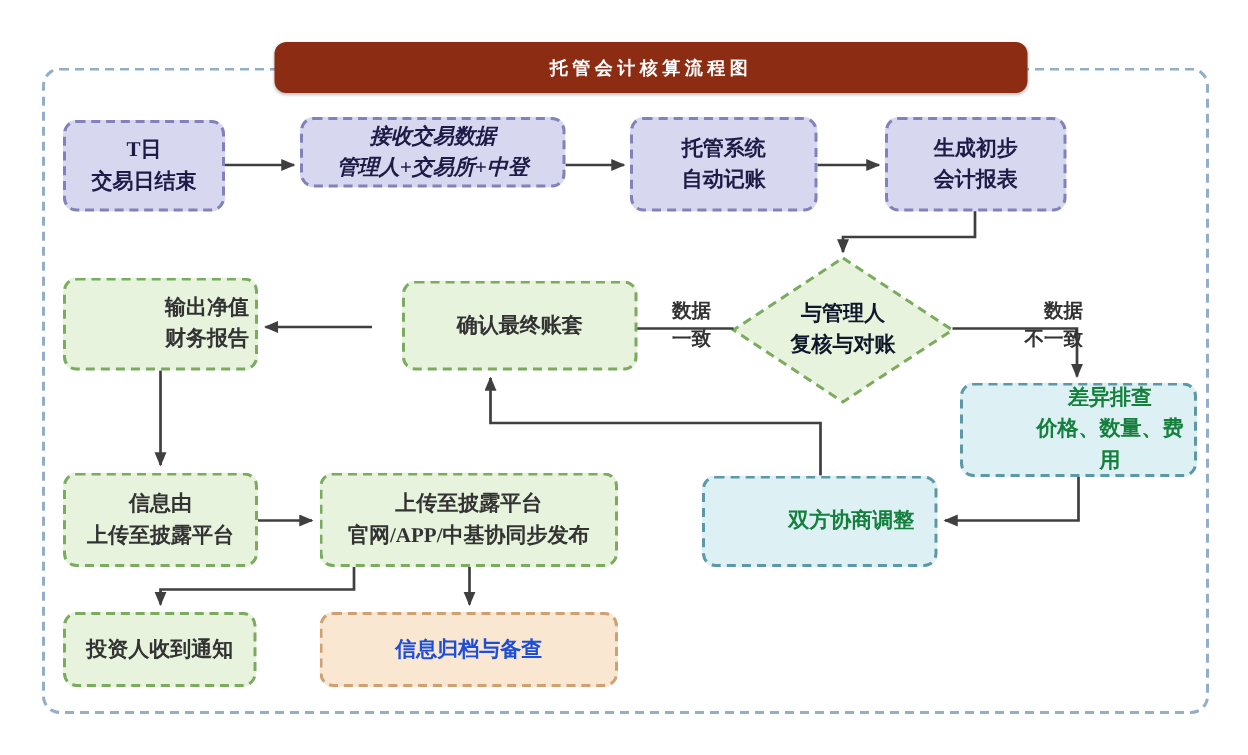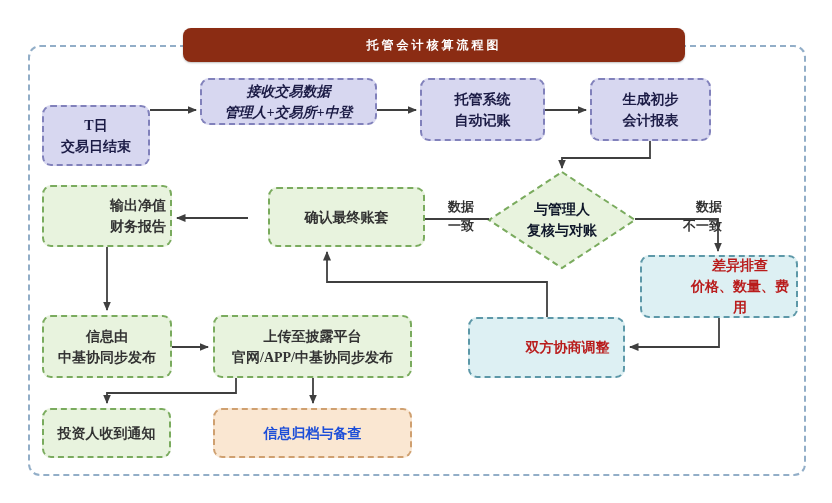--- a/index.html
+++ b/index.html
@@ -36,21 +36,21 @@
     display:flex;align-items:center;justify-content:center;
     text-align:center;
     font-size:14px;font-weight:bold;
     line-height:1.5;
     white-space:pre-line;
     z-index:3;
     padding:2px 4px;
   }
   .purple{background:#D7D7F0;border:2px dashed #8181BB;color:#1C1C46;}
   .green {background:#E8F3DE;border:2px dashed #7AAB5E;color:#333333;}
-  .cyan  {background:#DDF0F3;border:2px dashed #5D98A8;color:#b91c1c;padding-left:46px;}
+  .cyan  {background:#DDF0F3;border:2px dashed #5D98A8;color:#15803d;padding-left:46px;}
   .orange{background:#FAE7D2;border:2px dashed #CFA070;color:#1d4ed8;text-align:center;}
   .diamond-label{
     position:absolute;
     left:497px;top:195px;width:130px;height:50px;
     display:flex;align-items:center;justify-content:center;
     text-align:center;
     font-size:14px;font-weight:bold;line-height:1.5;
     white-space:pre-line;color:#0f172a;
     z-index:3;
   }
@@ -90,21 +90,21 @@
       <path d="M719,318 V347 H630" marker-end="url(#ah)"></path>
       <path d="M547,317 V282 H327 V252" marker-end="url(#ah)"></path>
       <path d="M248,218 H177" marker-end="url(#ah)"></path>
       <path d="M107,247 V310" marker-end="url(#ah)"></path>
       <path d="M172,347 H208" marker-end="url(#ah)"></path>
       <path d="M236,378 V393 H107 V403" marker-end="url(#ah)"></path>
       <path d="M313,378 V403" marker-end="url(#ah)"></path>
     </g>
   </svg>
 
-  <div class="node purple" style="left:42px;top:80px;width:108px;height:61px;margin-top:25px;">
+  <div class="node purple" style="left:42px;top:80px;width:108px;height:61px;">
     <span>T日
 交易日结束</span>
   </div>
 
   <div class="node purple" style="left:200px;top:78px;width:177px;height:47px;font-style:italic;">
     <span>接收交易数据
 管理人+交易所+中登</span>
   </div>
 
   <div class="node purple" style="left:420px;top:78px;width:125px;height:63px;">
@@ -135,21 +135,21 @@
     <span>差异排查
 价格、数量、费用</span>
   </div>
 
   <div class="node cyan" style="left:468px;top:317px;width:157px;height:61px;">
     <span>双方协商调整</span>
   </div>
 
   <div class="node green" style="left:42px;top:315px;width:130px;height:63px;">
     <span>信息由
-中基协同步发布</span>
+上传至披露平台</span>
   </div>
 
   <div class="node green" style="left:213px;top:315px;width:199px;height:63px;">
     <span>上传至披露平台
 官网/APP/中基协同步发布</span>
   </div>
 
   <div class="node green" style="left:42px;top:408px;width:129px;height:50px;">
     <span>投资人收到通知</span>
   </div>

